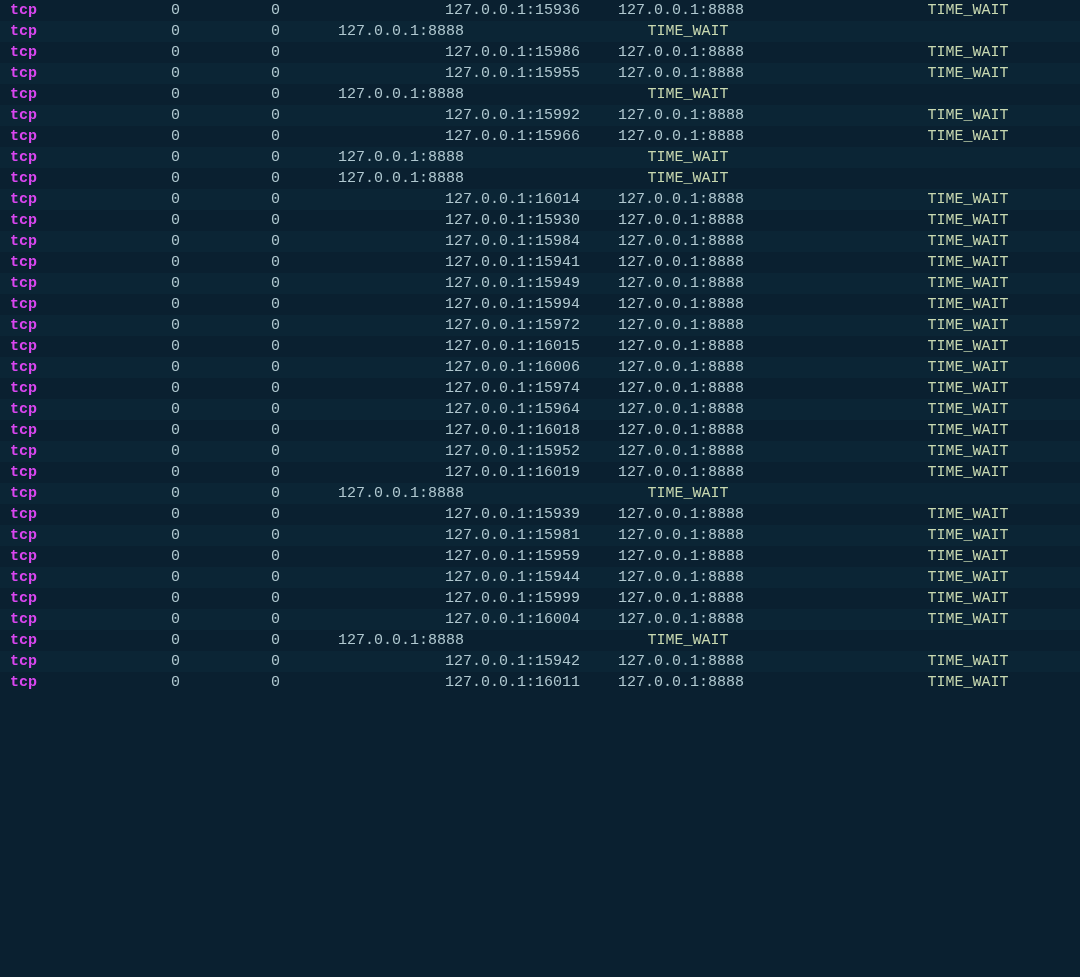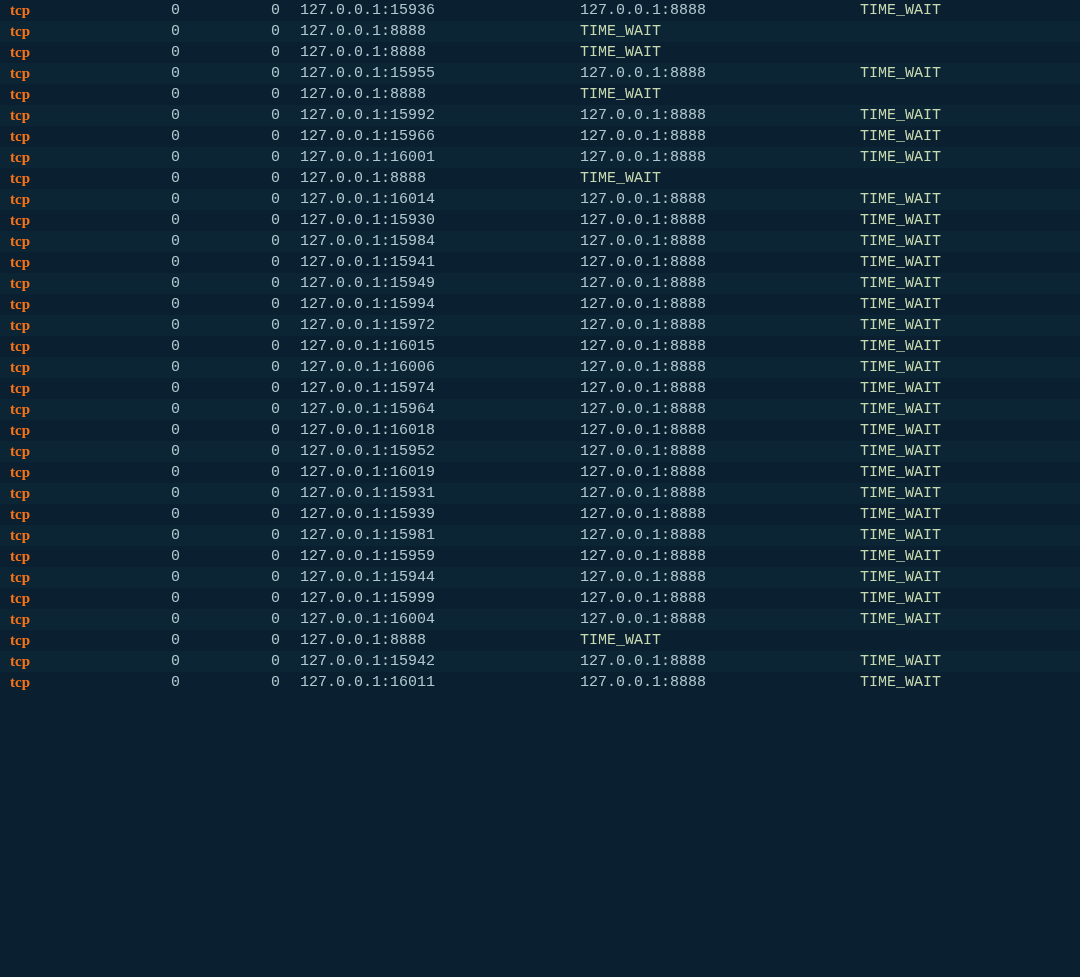--- a/index.html
+++ b/index.html
@@ -28,47 +28,48 @@
     }
     .row:nth-child(odd) {
       background-color: #0a2030;
     }
     .row:nth-child(even) {
       background-color: #0b2535;
     }
     .col-proto {
       width: 80px;
       padding-left: 10px;
-      color: #f97316;
+      color: #d946ef;
       font-weight: bold;
-      font-family: Liberation Serif, serif;
     }
     .col-recv {
       width: 120px;
       text-align: right;
       padding-right: 20px;
       color: #b0c8d0;
     }
     .col-send {
       width: 100px;
       text-align: right;
       padding-right: 20px;
       color: #b0c8d0;
     }
     .col-local {
       width: 280px;
       color: #b0c8d0;
+      text-align: right;
     }
     .col-foreign {
       width: 280px;
       color: #b0c8d0;
+      margin-left: 38px;
     }
     .col-state {
       width: 160px;
-      text-align: left;
+      text-align: center;
       padding-right: 20px;
       color: #c8d8b0;
     }
   </style>
 </head>
 <body>
 
 <div class="terminal">
 <div class="row">
       <span class="col-proto">tcp</span>
@@ -82,20 +83,21 @@
       <span class="col-proto">tcp</span>
       <span class="col-recv">0</span>
       <span class="col-send">0</span>
       <span class="col-foreign">127.0.0.1:8888</span>
       <span class="col-state">TIME_WAIT</span>
     </div>
     <div class="row">
       <span class="col-proto">tcp</span>
       <span class="col-recv">0</span>
       <span class="col-send">0</span>
+      <span class="col-local">127.0.0.1:15986</span>
       <span class="col-foreign">127.0.0.1:8888</span>
       <span class="col-state">TIME_WAIT</span>
     </div>
     <div class="row">
       <span class="col-proto">tcp</span>
       <span class="col-recv">0</span>
       <span class="col-send">0</span>
       <span class="col-local">127.0.0.1:15955</span>
       <span class="col-foreign">127.0.0.1:8888</span>
       <span class="col-state">TIME_WAIT</span>
@@ -120,21 +122,20 @@
       <span class="col-recv">0</span>
       <span class="col-send">0</span>
       <span class="col-local">127.0.0.1:15966</span>
       <span class="col-foreign">127.0.0.1:8888</span>
       <span class="col-state">TIME_WAIT</span>
     </div>
     <div class="row">
       <span class="col-proto">tcp</span>
       <span class="col-recv">0</span>
       <span class="col-send">0</span>
-      <span class="col-local">127.0.0.1:16001</span>
       <span class="col-foreign">127.0.0.1:8888</span>
       <span class="col-state">TIME_WAIT</span>
     </div>
     <div class="row">
       <span class="col-proto">tcp</span>
       <span class="col-recv">0</span>
       <span class="col-send">0</span>
       <span class="col-foreign">127.0.0.1:8888</span>
       <span class="col-state">TIME_WAIT</span>
     </div>
@@ -247,21 +248,20 @@
       <span class="col-recv">0</span>
       <span class="col-send">0</span>
       <span class="col-local">127.0.0.1:16019</span>
       <span class="col-foreign">127.0.0.1:8888</span>
       <span class="col-state">TIME_WAIT</span>
     </div>
     <div class="row">
       <span class="col-proto">tcp</span>
       <span class="col-recv">0</span>
       <span class="col-send">0</span>
-      <span class="col-local">127.0.0.1:15931</span>
       <span class="col-foreign">127.0.0.1:8888</span>
       <span class="col-state">TIME_WAIT</span>
     </div>
     <div class="row">
       <span class="col-proto">tcp</span>
       <span class="col-recv">0</span>
       <span class="col-send">0</span>
       <span class="col-local">127.0.0.1:15939</span>
       <span class="col-foreign">127.0.0.1:8888</span>
       <span class="col-state">TIME_WAIT</span>

